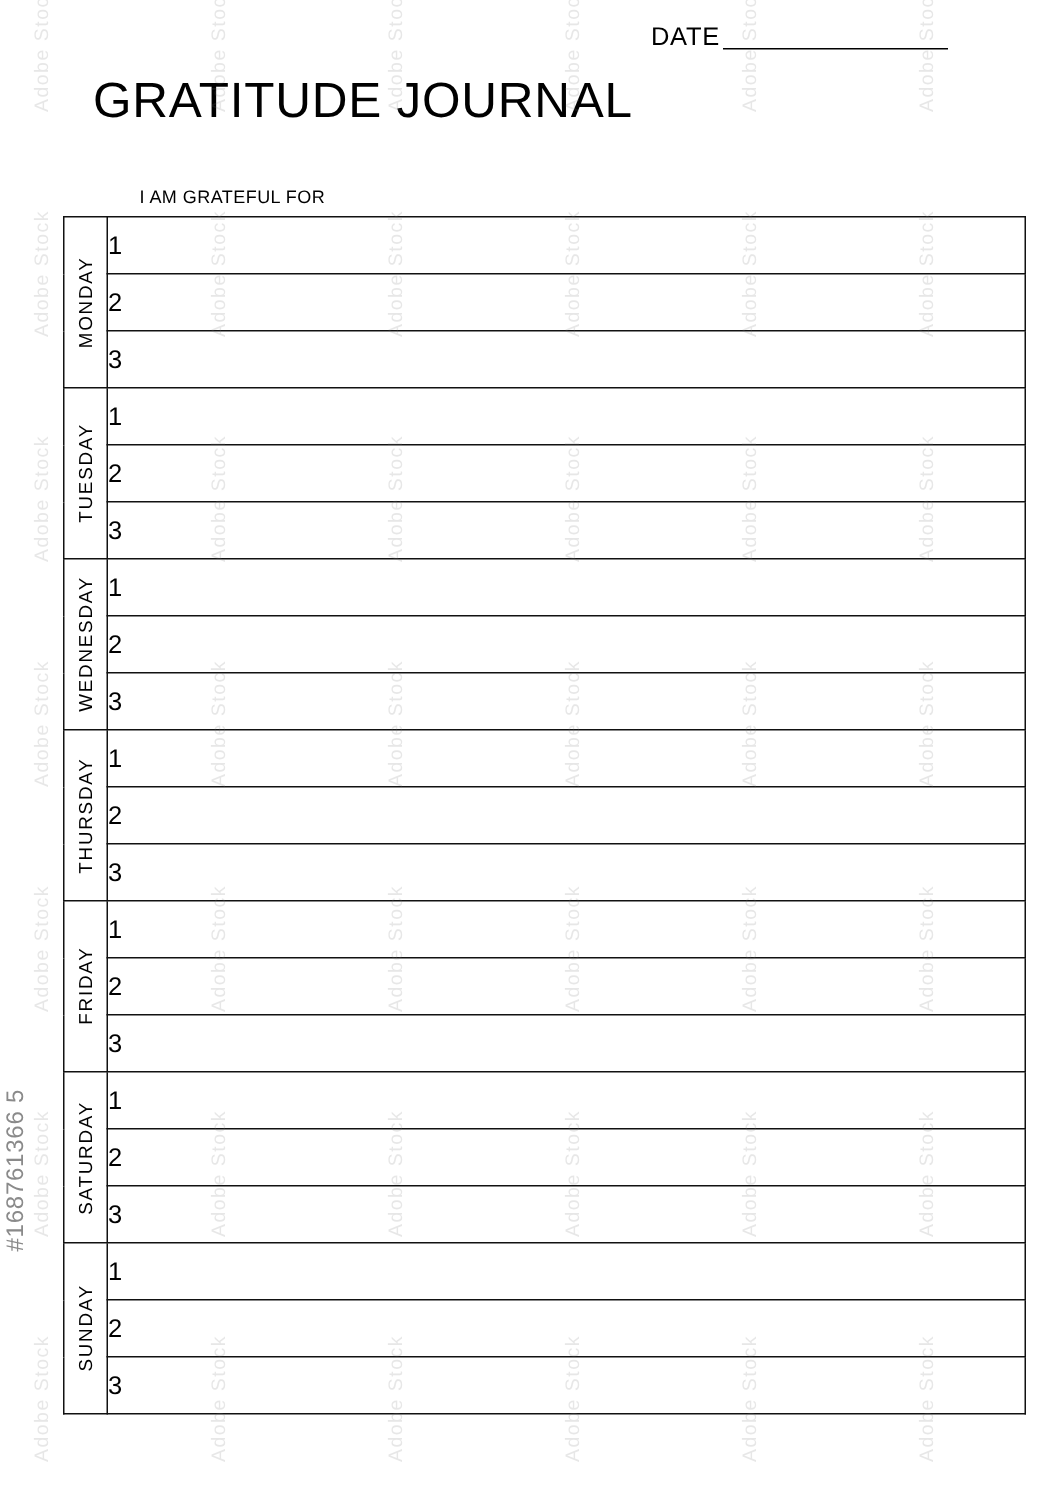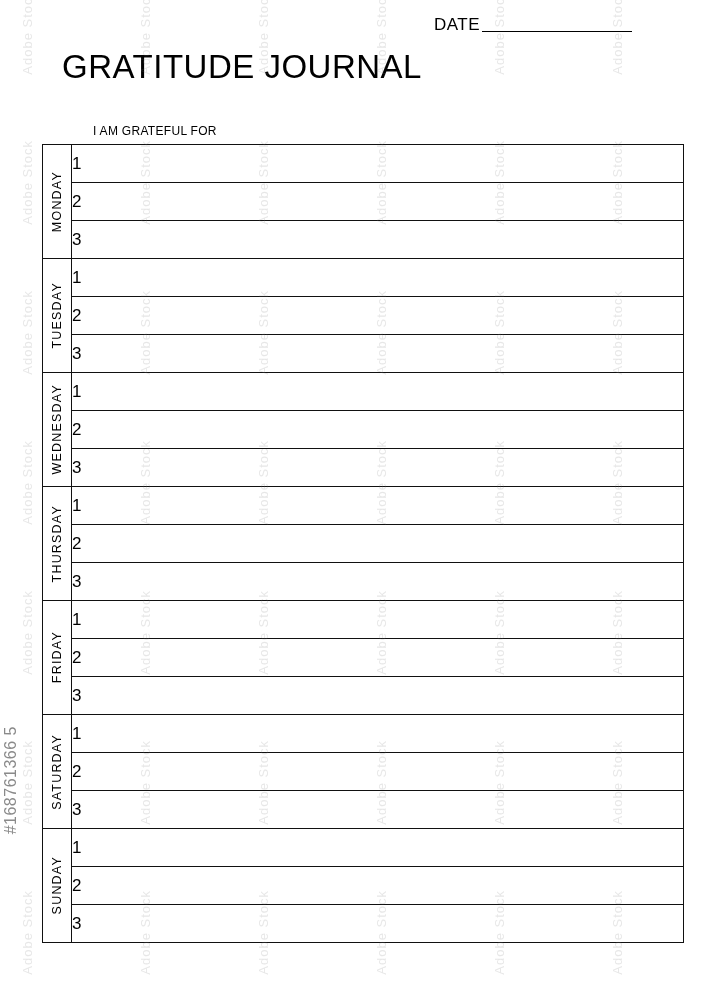--- a/index.html
+++ b/index.html
@@ -15,21 +15,21 @@
     color: #000000;
     overflow: hidden;
   }
 
   
   .date-row {
     position: absolute;
     top: 16px;
     right: 75px;
     display: flex;
-    align-items: center;
+    align-items: flex-end;
     font-size: 17px;
     letter-spacing: 0.5px;
   }
   .date-label {
     font-size: 17px;
     line-height: 1;
   }
   .date-line {
     width: 150px;
     border-bottom: 1.5px solid #000;

